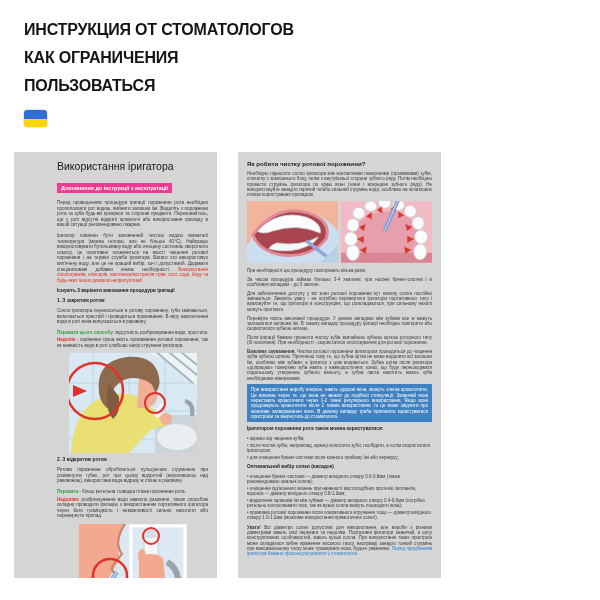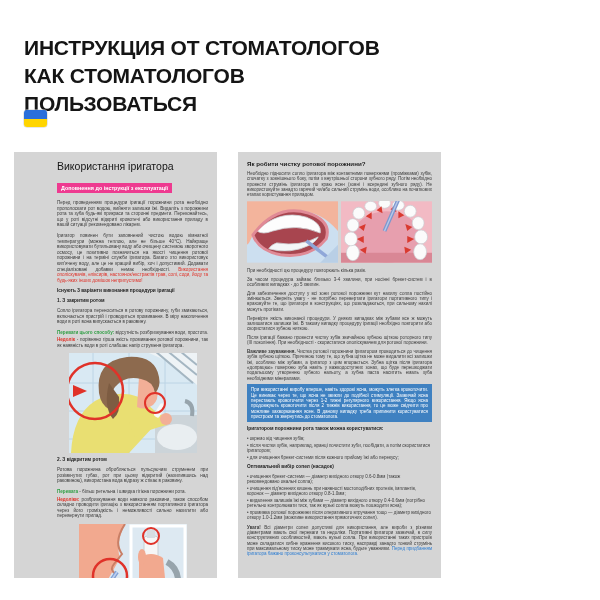--- a/index.html
+++ b/index.html
@@ -1,19 +1,19 @@
 <!DOCTYPE html>
 <html><head>
 <meta charset="utf-8">
 <style>
   * { margin:0; padding:0; box-sizing:border-box; }
   html,body { width:600px; height:600px; background:#ffffff; font-family:"Liberation Sans", sans-serif; -webkit-text-size-adjust:none; }
   body { position:relative; overflow:hidden; }
 
-  .header { position:absolute; left:24px; top:34px; font-size:21px; font-weight:bold; color:#151515; line-height:28px; letter-spacing:-0.2px; }
+  .header { position:absolute; left:24px; top:16px; font-size:16px; font-weight:bold; color:#151515; line-height:28px; letter-spacing:-0.2px; }
 
   .flag { position:absolute; left:24px; top:110px; width:23px; height:17px; border-radius:3px; overflow:hidden; box-shadow:0 0 0 0.5px #d0d0d0; }
   .flag .top { height:50%; background:#2a6fdb; }
   .flag .bottom { height:50%; background:#ffd500; }
 
   .page { position:absolute; top:152px; width:203px; height:426px; background:#d5d5d5; overflow:hidden; padding:8px 9px; color:#2c2c2c; }
   .page-left { left:14px;padding-left:43px; }
   .page-right { left:238px; }
 
   .doc-title { font-size:10.5px; font-weight:normal; color:#161616; margin-bottom:4px; }
@@ -34,21 +34,21 @@
   .figs-row { display:flex; gap:3px; margin:2px 0 5px 0; }
   .blue-box { background:#3f81c1; color:#ffffff; font-size:4.5px; line-height:5.3px; text-align:justify; padding:3px 4px; margin-bottom:4px; }
   .bullets .p { margin-bottom:1.5px; text-align:left; }
   .link-text { color:#2d7dd2; }
 </style>
 </head>
 <body>
 
 <div class="header">
   <div>ИНСТРУКЦИЯ ОТ СТОМАТОЛОГОВ</div>
-  <div>КАК СТОМАТОЛОГОВ</div>
+  <div>КАК ОГРАНИЧЕНИЯ</div>
   <div>ПОЛЬЗОВАТЬСЯ</div>
 </div>
 
 <div class="flag">
   <div class="top"></div>
   <div class="bottom"></div>
 </div>
 
 <div class="page page-left">
   <div class="doc-title">Використання іригатора</div>

